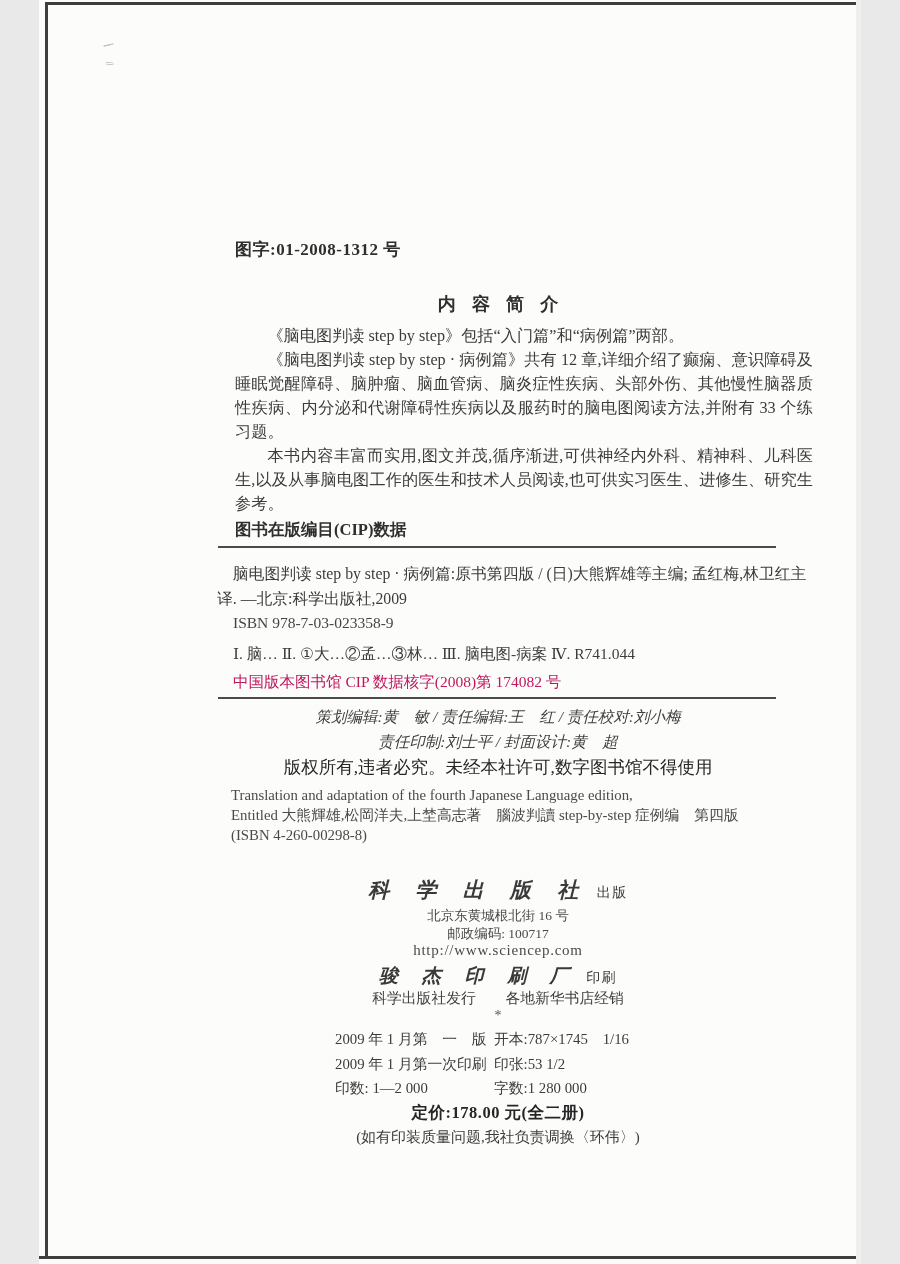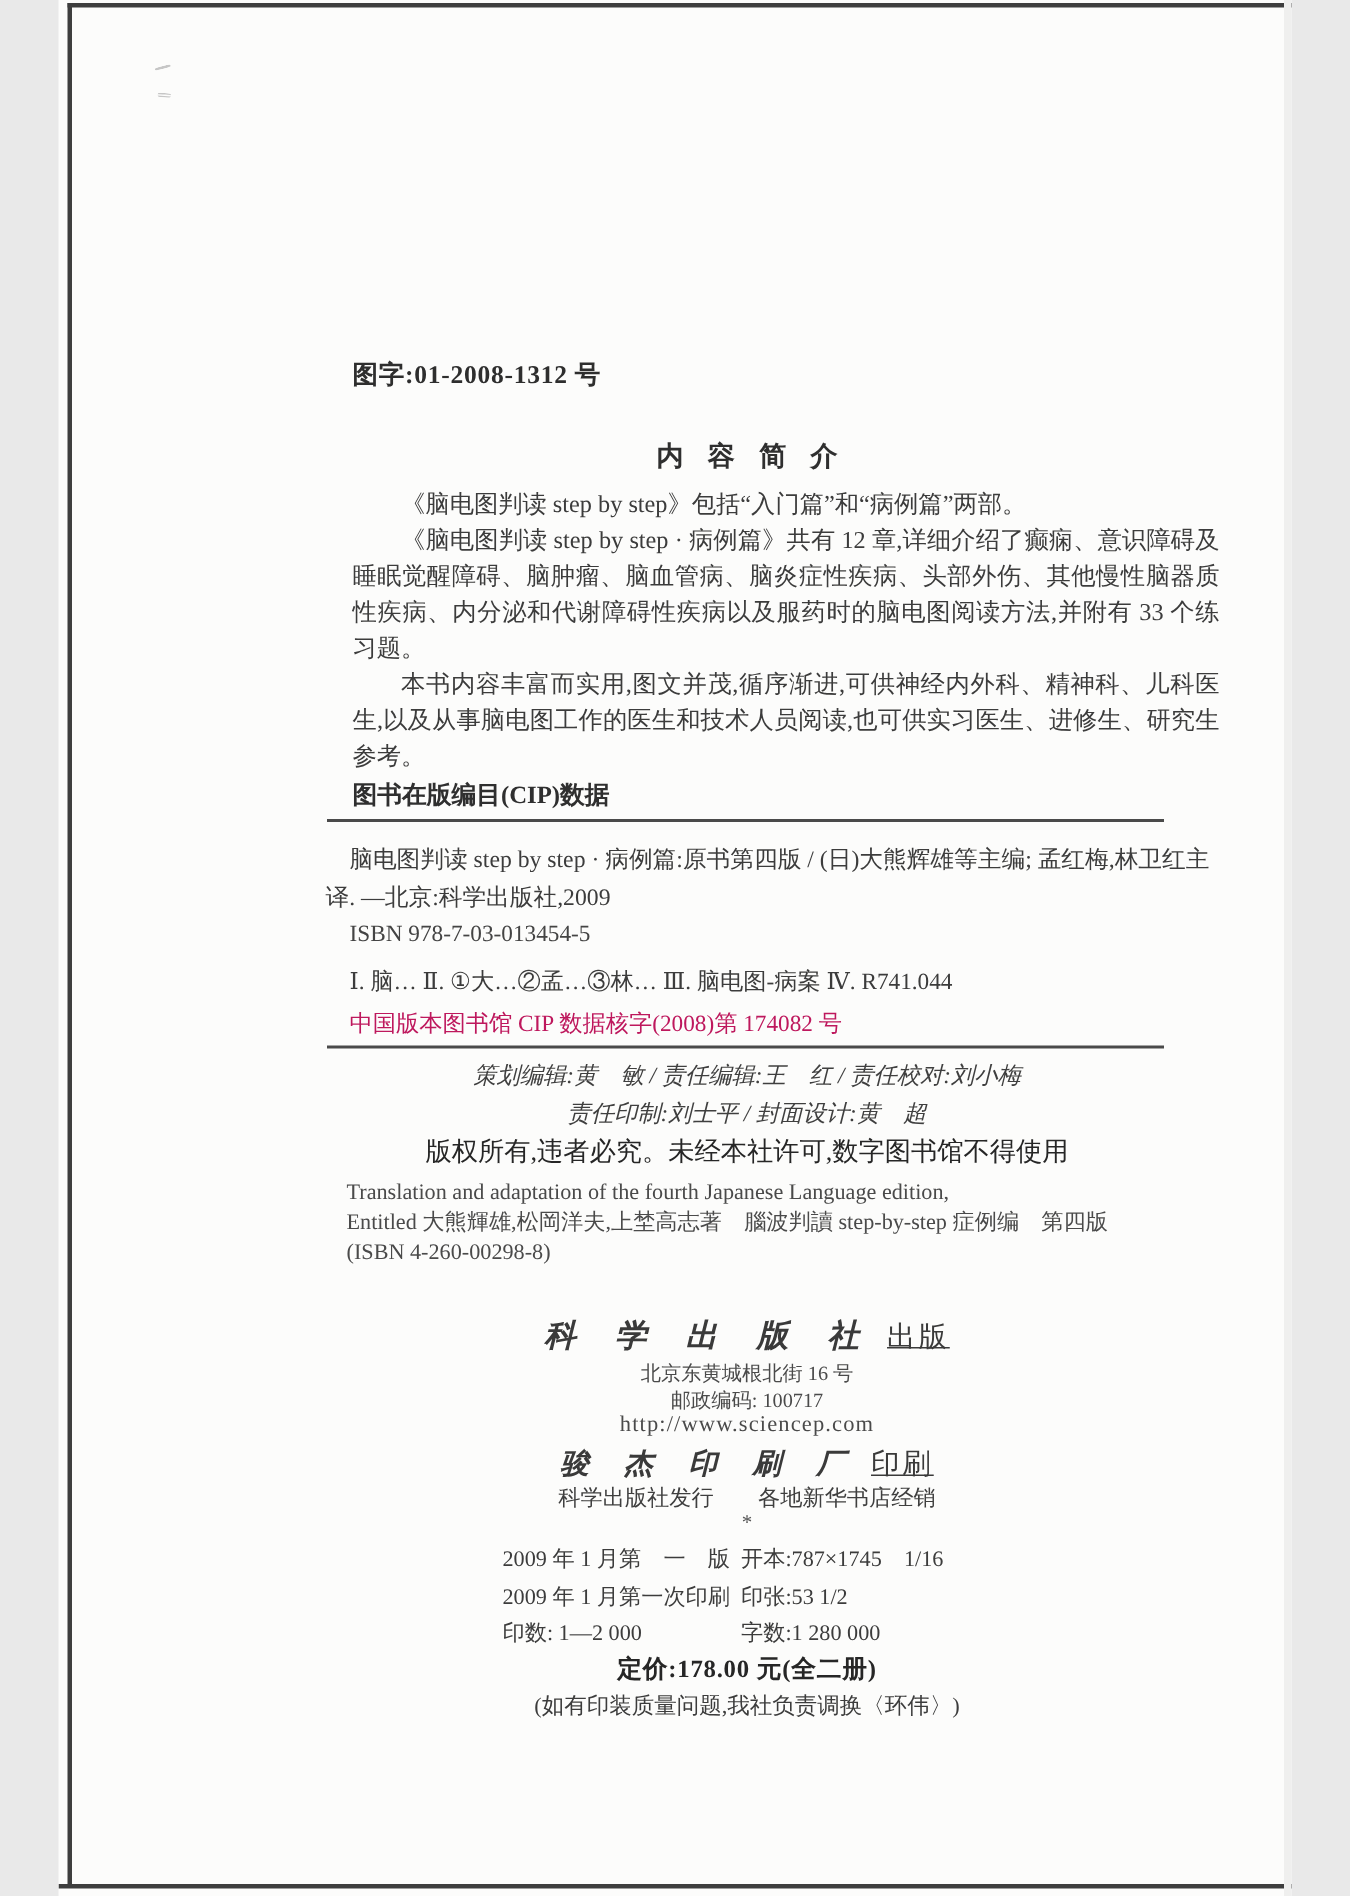--- a/index.html
+++ b/index.html
@@ -48,21 +48,21 @@
 
   .credit-line{font-style:italic;font-size:15.5px;color:#3f3f3f;text-align:center;}
   .credit-1{top:707px;}
   .credit-2{top:732px;}
   .notice{top:755px;font-size:17.5px;font-weight:normal;color:#262626;}
 
   .english{left:192px;top:785px;font-size:14.8px;line-height:20px;color:#4a4a4a;}
 
   .pub-name{top:876px;font-size:21px;color:#3a3a3a;}
   .calligraphy{font-weight:bold;font-style:italic;letter-spacing:.45em;font-family:"DejaVu Serif","Liberation Serif",serif;}
-  .pub-suffix{font-style:normal;font-weight:normal;font-size:19px;letter-spacing:.1em;margin-left:4px;text-decoration:underline;}
+  .pub-suffix{font-style:normal;font-weight:normal;font-size:14px;letter-spacing:.1em;margin-left:4px;}
   .pub-address{top:907px;font-size:13.5px;color:#4a4a4a;}
   .pub-postcode{top:925px;font-size:13.5px;color:#4a4a4a;}
   .pub-site{top:942px;font-size:15px;color:#4a4a4a;letter-spacing:.05em;}
   .printer{top:963px;font-size:19px;}
   .distribution{top:989px;font-size:14.8px;color:#3f3f3f;}
   .asterisk{top:1008px;font-size:14px;color:#555;}
 
   .spec-row{left:0;width:900px;height:24px;font-size:14.8px;color:#3c3c3c;}
   .spec-left{position:absolute;left:296px;}
   .spec-right{position:absolute;left:455px;}
@@ -89,21 +89,21 @@
   <div class="abs center-col intro-title">内容简介</div>
   <div class="abs intro-body">
     <p>《脑电图判读 step by step》包括“入门篇”和“病例篇”两部。</p>
     <p>《脑电图判读 step by step · 病例篇》共有 12 章,详细介绍了癫痫、意识障碍及睡眠觉醒障碍、脑肿瘤、脑血管病、脑炎症性疾病、头部外伤、其他慢性脑器质性疾病、内分泌和代谢障碍性疾病以及服药时的脑电图阅读方法,并附有 33 个练习题。</p>
     <p>本书内容丰富而实用,图文并茂,循序渐进,可供神经内外科、精神科、儿科医生,以及从事脑电图工作的医生和技术人员阅读,也可供实习医生、进修生、研究生参考。</p>
   </div>
 
   <div class="abs cip-label">图书在版编目(CIP)数据</div>
   <div class="rule rule-1"></div>
   <div class="abs cip-desc">脑电图判读 step by step · 病例篇:原书第四版 / (日)大熊辉雄等主编; 孟红梅,林卫红主译. —北京:科学出版社,2009</div>
-  <div class="abs cip-isbn">ISBN 978-7-03-013454-5</div>
+  <div class="abs cip-isbn">ISBN 978-7-03-023358-9</div>
   <div class="abs cip-class">Ⅰ. 脑…  Ⅱ. ①大…②孟…③林…  Ⅲ. 脑电图-病案  Ⅳ. R741.044</div>
   <div class="abs cip-record">中国版本图书馆 CIP 数据核字(2008)第 174082 号</div>
   <div class="rule rule-2"></div>
 
   <div class="abs center-col credit-line credit-1">策划编辑:黄　敏 / 责任编辑:王　红 / 责任校对:刘小梅</div>
   <div class="abs center-col credit-line credit-2">责任印制:刘士平 / 封面设计:黄　超</div>
   <div class="abs center-col notice">版权所有,违者必究。未经本社许可,数字图书馆不得使用</div>
 
   <div class="abs english">
     <div>Translation and adaptation of the fourth Japanese Language edition,</div>

